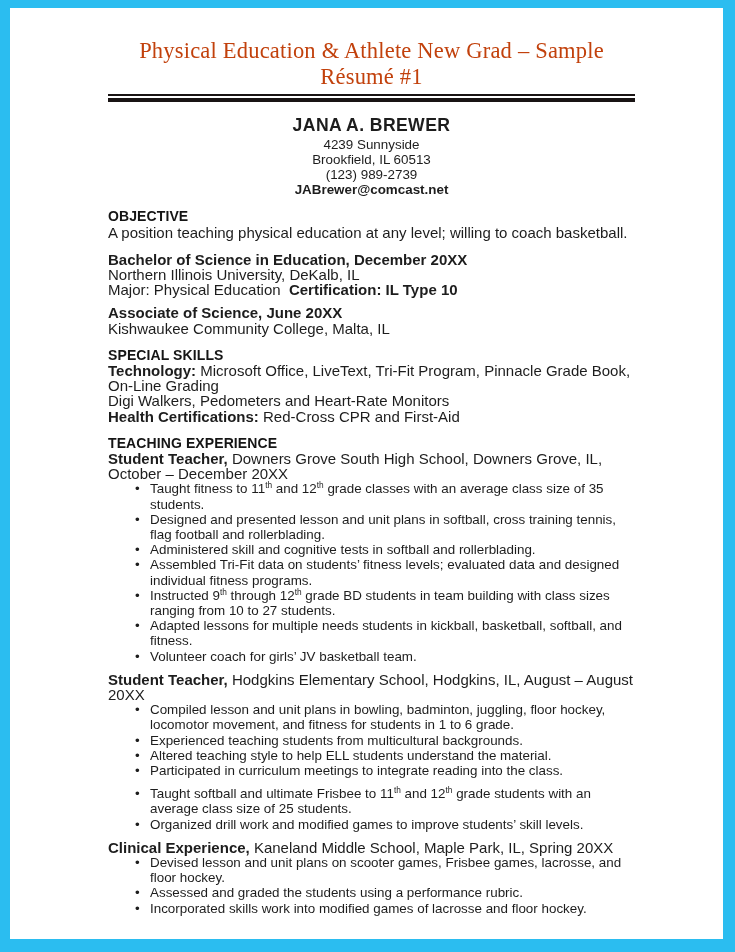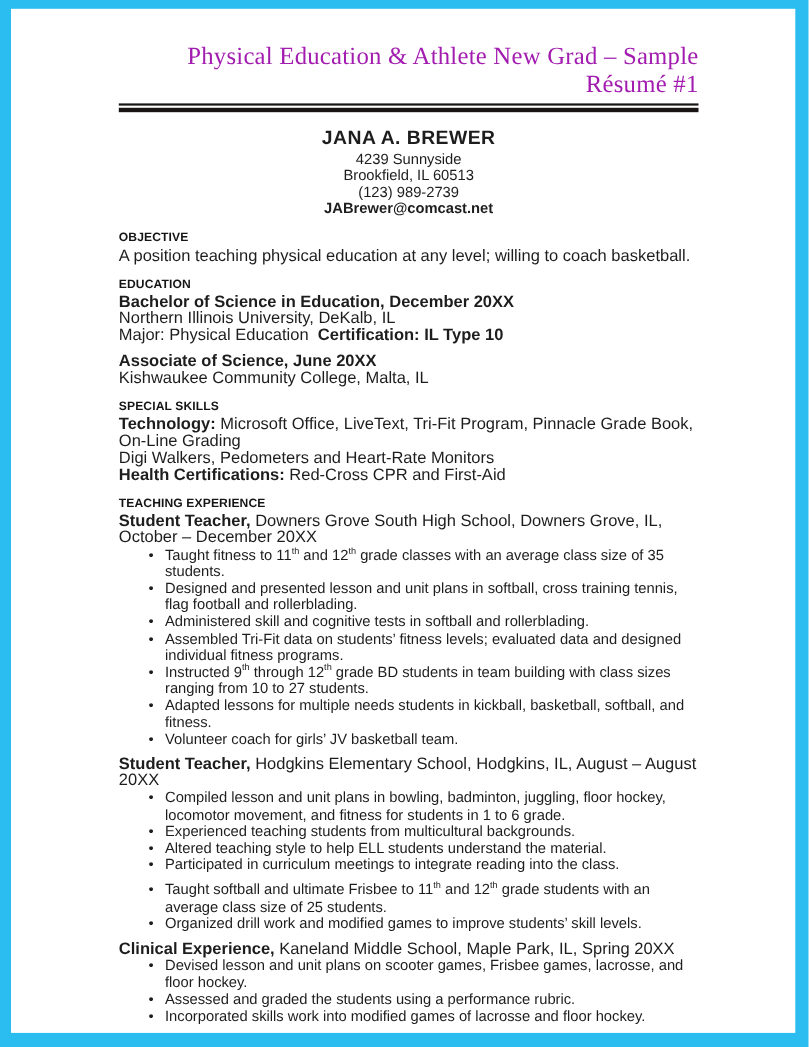--- a/index.html
+++ b/index.html
@@ -16,33 +16,33 @@
     padding: 30px 88px 20px 98px;
     overflow:hidden;
     color: var(--ink, #1d1d1d);
   }
   
   .banner-title {
     font-family:"Liberation Serif", serif;
     font-weight:400;
     font-size:22.5px;
     line-height:26px;
-    text-align:right;
+    text-align:center;
     letter-spacing:.2px;
-    color:#a21caf;
+    color:#c2410c;
   }
   .rule-thin  { height:2px;   background: var(--rule, #191414); margin-top:4px; }
   .rule-thick { height:3.5px; background: var(--rule, #191414); margin-top:2px; }
   
   .contact { text-align:center; margin-top:13px; font-size:13.4px; line-height:15.2px; }
   .contact .name { font-size:17.6px; line-height:20px; font-weight:700; letter-spacing:.4px; margin-bottom:2px; }
   .contact .email { font-weight:700; }
   
   section { margin-top:12px; }
-  h2 { font-size:11px; line-height:15.2px; font-weight:700; letter-spacing:.1px; color:#151515; }
+  h2 { font-size:14px; line-height:15.2px; font-weight:700; letter-spacing:.1px; color:#151515; }
   .para { font-size:15px; line-height:15.2px; }
   .b { font-weight:700; }
   sup { font-size:0.62em; line-height:0; vertical-align:super;text-align:center; }
   .bullets { list-style:none; padding-left:42px; }
   .bullets li { position:relative; font-size:13.4px; line-height:15.2px; }
   .bullets li::before { content:"\2022"; position:absolute; left:-15px; top:0; }
   .gap { height:8px; }
 </style>
 </head>
 <body>
@@ -62,21 +62,20 @@
     <div class="phone">(123) 989-2739</div>
     <div class="email">JABrewer@comcast.net</div>
   </div>
 
   <main>
       <section>
         <h2>OBJECTIVE</h2>
         <p class="para"><span>A position teaching physical education at any level; willing to coach basketball.</span></p>
       </section>
       <section>
-        <h2>EDUCATION</h2>
         <p class="para"><span class="b">Bachelor of Science in Education, December 20XX</span></p>
         <p class="para"><span>Northern Illinois University, DeKalb, IL</span></p>
         <p class="para"><span>Major: Physical Education&nbsp; </span><span class="b">Certification: IL Type 10</span></p>
         <div class="gap"></div>
         <p class="para"><span class="b">Associate of Science, June 20XX</span></p>
         <p class="para"><span>Kishwaukee Community College, Malta, IL</span></p>
       </section>
       <section>
         <h2>SPECIAL SKILLS</h2>
         <p class="para"><span class="b">Technology: </span><span>Microsoft Office, LiveText, Tri-Fit Program, Pinnacle Grade Book, On-Line Grading</span></p>

